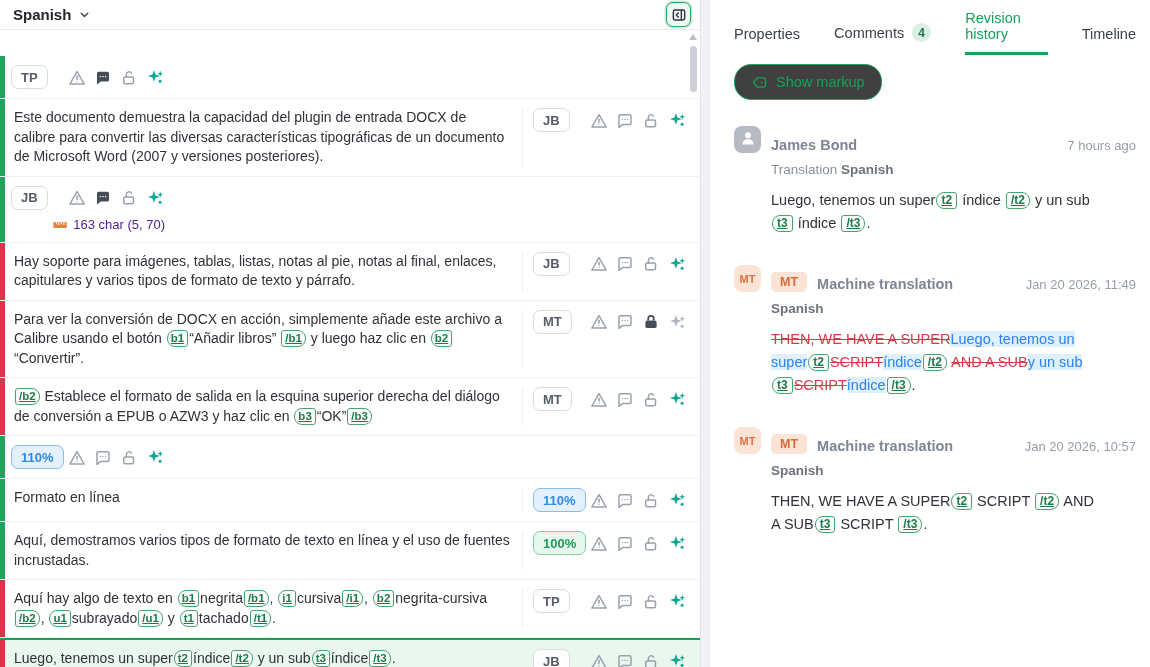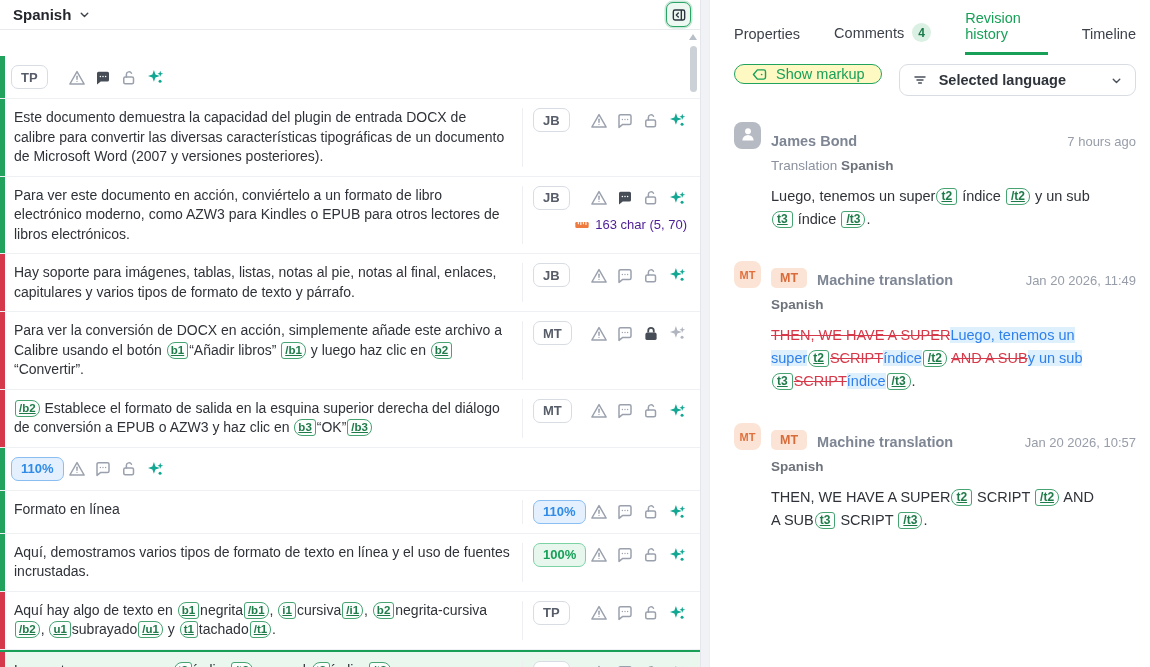--- a/index.html
+++ b/index.html
@@ -55,23 +55,23 @@
   .gutter { width:10px; background:#f1f2f5; border-left:1px solid #e4e6eb; border-right:1px solid #eceef1; }
 
   
   .right-panel { flex:1; background:#fff; padding:0 14px 0 24px; overflow:hidden; }
   .tabs { display:flex; gap:34px; margin-top:10px; align-items:flex-end; }
   .tab { font-size:14.5px; color:#3c414a; padding-bottom:13px; display:flex; gap:8px; align-items:center; cursor:pointer; }
   .tab.active { color:#18a058; border-bottom:3px solid #18a058; padding-bottom:10px; font-weight:500; }
   .tab-badge { width:19px; height:19px; border-radius:50%; background:#d9f0e3; color:#1b7a4a;
     font-size:12px; font-weight:600; display:flex; align-items:center; justify-content:center; }
   .controls { display:flex; margin-top:9px; }
-  .btn-show-markup { display:inline-flex; align-items:center; gap:8px; height:20px; padding:0 16px;
+  .btn-show-markup { display:inline-flex; align-items:center; gap:8px; height:36px; padding:0 16px;
     border:1px solid #21a35e; border-radius:17px; color:#18a058; font-size:14.5px; font-weight:500;
-    background:#fef9c3; cursor:pointer; }
+    background:#404040; cursor:pointer; }
   .dd { flex:1; margin-left:17px; height:32px; border:1px solid #d9dde3; border-radius:9px;
     display:flex; align-items:center; padding:0 12px; gap:11px; background:#fff; cursor:pointer; }
   .dd-filter { color:#4a505b; display:flex; }
   .dd-label { font-size:14.5px; font-weight:600; color:#2f333a; }
   .dd-chev { margin-left:auto; color:#4a505b; display:flex; }
 
   .revisions { margin-top:26px; display:flex; flex-direction:column; gap:30px; }
   .rev-head { display:flex; align-items:flex-end; gap:10px; }
   .avatar { width:27px; height:27px; border-radius:8px; display:flex; align-items:center; justify-content:center; }
   .avatar.person { background:#b5bac3; }
@@ -190,21 +190,20 @@
                     <path d="M18 3.5 L19 6.2 L21.7 7.2 L19 8.2 L18 11 L17 8.2 L14.3 7.2 L17 6.2 Z"></path>
                     <circle cx="17.8" cy="16.8" r="1.9"></circle>
                   </svg>
                 </span>
               </span>
       </div>
     </div>
   </div>
         <div class="seg-row">
     <span class="strip strip-green"></span>
-    <div class="seg-text"><span class="run-text">Para ver este documento en acción, conviértelo a un formato de libro electrónico moderno, como AZW3 para Kindles o EPUB para otros lectores de libros electrónicos.</span></div>
     <div class="seg-meta">
       <div class="meta-line">
         <span class="badge">JB</span>
         <span class="icons">
                 <span class="ic ic-gray">
                   <svg viewBox="0 0 24 24" width="18" height="18" fill="none" stroke="currentColor" stroke-width="2" stroke-linejoin="round">
                     <path d="M12 3.5 L21.5 20 H2.5 Z"></path>
                     <line x1="12" y1="9.5" x2="12" y2="13.5" stroke-linecap="round"></line>
                     <circle cx="12" cy="16.6" r="0.8" fill="currentColor" stroke="none"></circle>
                   </svg>
@@ -601,33 +600,20 @@
     <div class="controls">
       <button class="btn-show-markup">
         <span style="display:flex">
             <svg viewBox="0 0 24 24" width="17" height="17" fill="none" stroke="currentColor" stroke-width="2" stroke-linejoin="round">
               <path d="M9 5.5 L3.5 12 L9 18.5 H18 a2.5 2.5 0 0 0 2.5 -2.5 v-8 a2.5 2.5 0 0 0 -2.5 -2.5 Z"></path>
               <circle cx="15" cy="12" r="1.2" fill="currentColor" stroke="none"></circle>
             </svg>
           </span>
         <span>Show markup</span>
       </button>
-      <div class="dd">
-        <span class="dd-filter">
-            <svg viewBox="0 0 24 24" width="16" height="16" fill="none" stroke="currentColor" stroke-width="2.2" stroke-linecap="round">
-              <path d="M4.5 7.5 h15 M7.5 12 h9 M10 16.5 h4"></path>
-            </svg>
-          </span>
-        <span class="dd-label">Selected language</span>
-        <span class="dd-chev">
-            <svg viewBox="0 0 24 24" width="13" height="13" fill="none" stroke="currentColor" stroke-width="2.6" stroke-linecap="round" stroke-linejoin="round">
-              <path d="M6 9.5 L12 15.5 L18 9.5"></path>
-            </svg>
-          </span>
-      </div>
     </div>
 
     <div class="revisions" id="revision-list">
         <div class="rev-entry">
     <div class="rev-head">
       <span class="avatar person">
               <span class="ic "><svg viewBox="0 0 24 24" width="18" height="18" fill="#ffffff">
                   <circle cx="12" cy="8.3" r="3.9"></circle>
                   <path d="M4.5 20.8 a7.5 7.5 0 0 1 15 0 Z"></path>
                 </svg></span>

